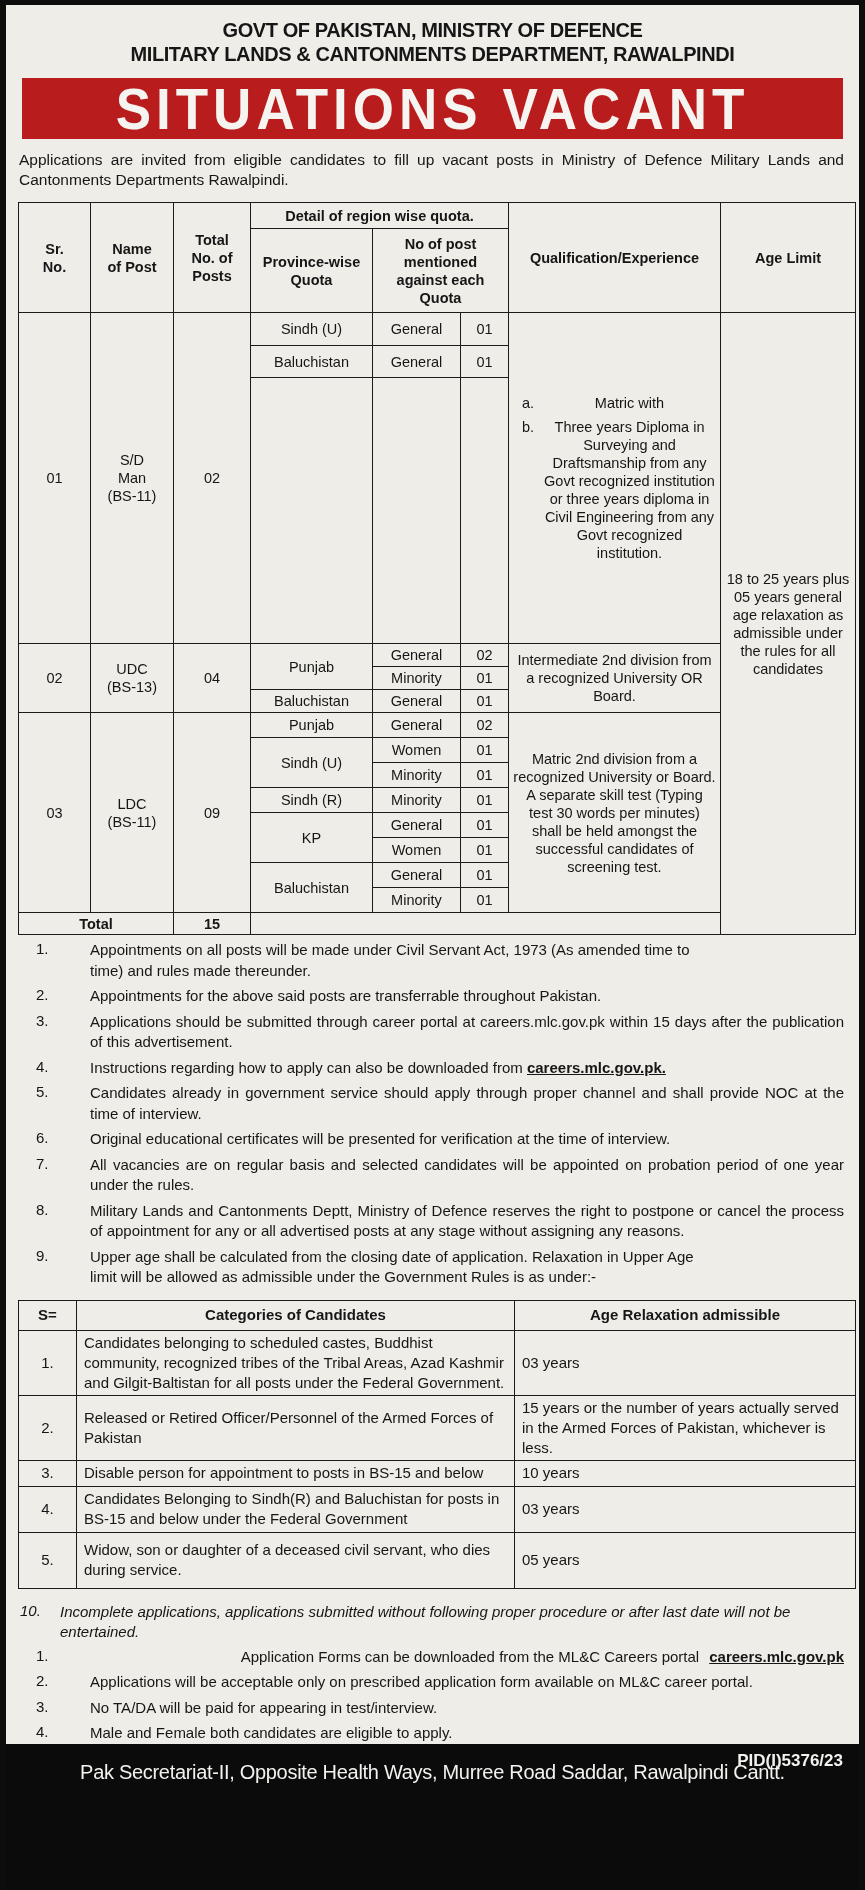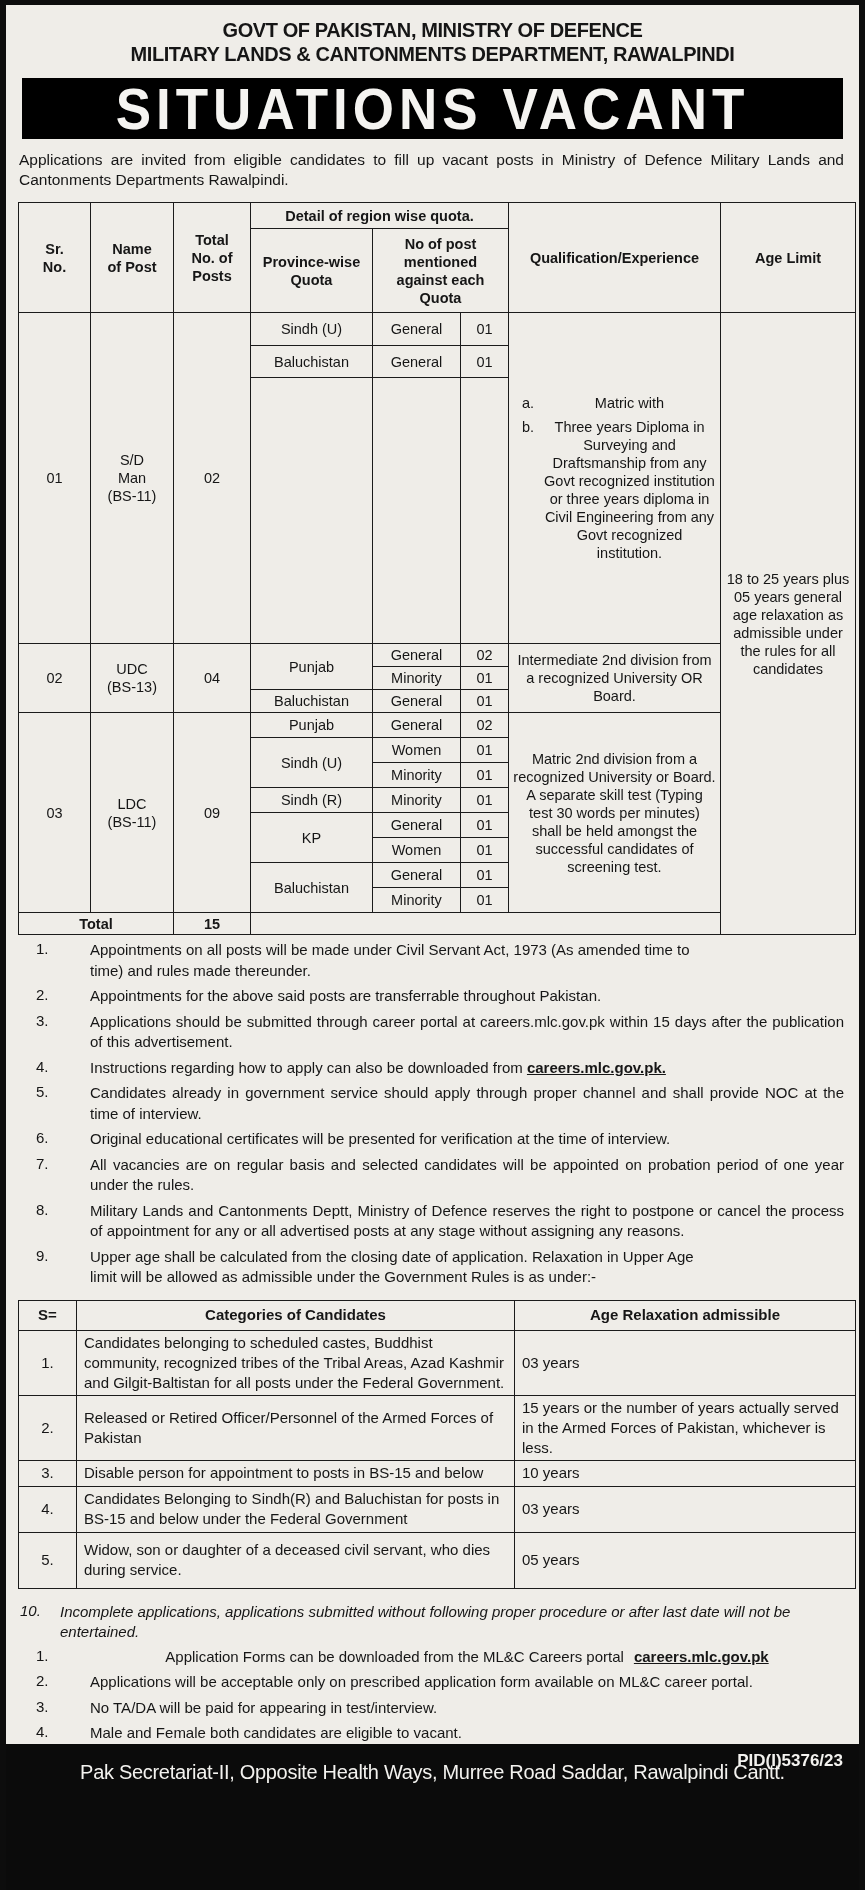--- a/index.html
+++ b/index.html
@@ -8,21 +8,21 @@
     margin:0 auto; background:#efede8; color:#161616; overflow:hidden;
     border-left:6px solid #0d0d0d; border-right:6px solid #0d0d0d; border-top:5px solid #0d0d0d;
     display:flex; flex-direction:column;
     font-family:"Liberation Sans","DejaVu Sans",sans-serif;
   }
   .pre { white-space:pre-line; }
 
   
   .title-block { text-align:center; margin-top:13px; }
   .title-line { font-weight:bold; font-size:20px; line-height:24px; letter-spacing:-0.4px; }
-  .banner { margin:12px 16px 0 16px; height:64px; background:#000000; display:flex; align-items:center; justify-content:center; }
+  .banner { margin:12px 16px 0 16px; height:64px; background:#b91c1c; display:flex; align-items:center; justify-content:center; }
   .banner-text { color:#f5f4f1; font-weight:bold; font-size:53px; letter-spacing:5px; transform:scaleY(1.1); white-space:nowrap; }
   .intro { margin:11px 15px 0 13px; font-size:15.5px; line-height:19.5px; text-align:justify; }
 
   
   table { border-collapse:collapse; table-layout:fixed; }
   .jobs-table { margin:13px 0 0 12px; width:837px; }
   .jobs-table th, .jobs-table td {
     border:1.6px solid #1b1b1b; padding:1px 4px; text-align:center; vertical-align:middle;
     font-size:14.5px; line-height:18px;
   }
@@ -301,33 +301,33 @@
 
   <div class="note10">
     <span class="n">10.</span>
     <span class="t">Incomplete applications, applications submitted without following proper procedure or after last date will not be entertained.</span>
   </div>
 
 
   <div>
     <div class="num-item">
       <span class="n">1.</span>
-      <span class="t" style="text-align:center;"><span>Application Forms can be downloaded from the ML&amp;C Careers portal</span><span class="doc-link gap-link">careers.mlc.gov.pk</span></span>
+      <span class="t" style="text-align:right;"><span>Application Forms can be downloaded from the ML&amp;C Careers portal</span><span class="doc-link gap-link">careers.mlc.gov.pk</span></span>
     </div>
     <div class="num-item">
       <span class="n">2.</span>
       <span class="t" style="text-align:left;">Applications will be acceptable only on prescribed application form available on ML&amp;C career portal.</span>
     </div>
     <div class="num-item">
       <span class="n">3.</span>
       <span class="t" style="text-align:left;">No TA/DA will be paid for appearing in test/interview.</span>
     </div>
     <div class="num-item">
       <span class="n">4.</span>
-      <span class="t" style="text-align:left;">Male and Female both candidates are eligible to vacant.</span>
+      <span class="t" style="text-align:left;">Male and Female both candidates are eligible to apply.</span>
     </div>
   </div>
 
   <div class="footer">
     <div class="footer-pid">PID(I)5376/23</div>
     <div class="footer-l3">Pak Secretariat-II, Opposite Health Ways, Murree Road Saddar, Rawalpindi Cantt.</div>
 
   </div>
 
 </div>

